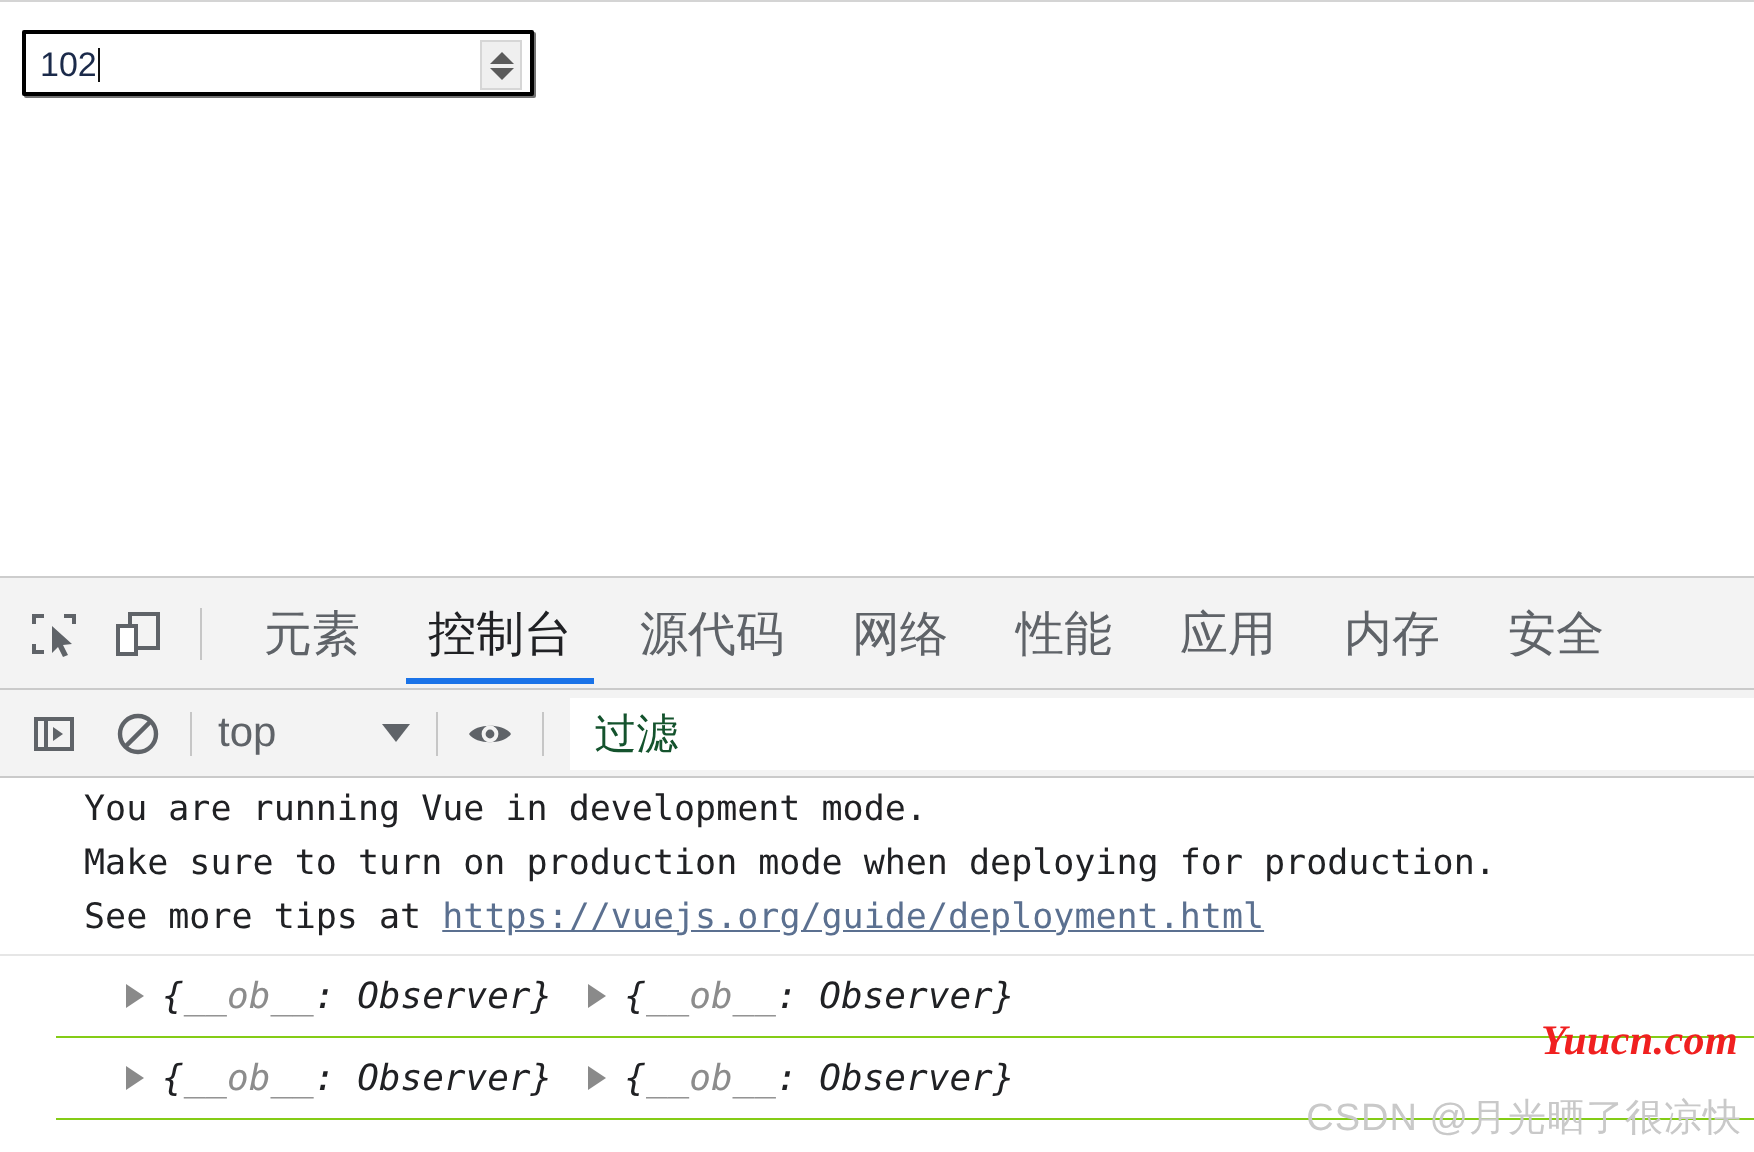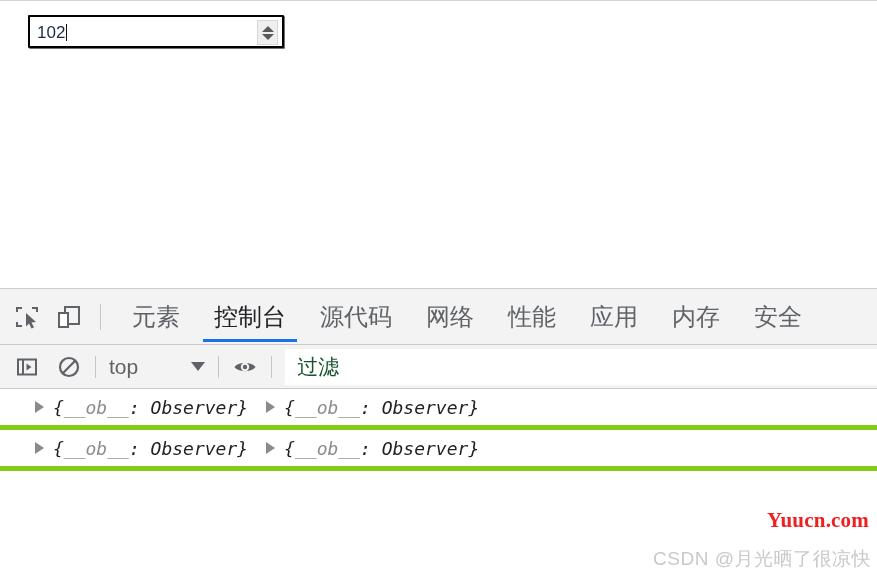--- a/index.html
+++ b/index.html
@@ -29,21 +29,21 @@
 
   #number-field-wrap {
     position: absolute;
     left: 11px;
     top: 14px;
     width: 256px;
     height: 33px;
   }
   .num-input {
     position: absolute;
-    left: 17px; top: 0;
+    left: 0; top: 0;
     width: 256px;
     height: 33px;
     box-sizing: border-box;
     border: 2px solid #000000;
     background: #ffffff;
     border-radius: 1px;
     box-shadow: 1px 1px 0 rgba(0,0,0,0.55);
   }
   .num-value {
     position: absolute;
@@ -233,21 +233,22 @@
   .msg-link {
     color: #5b7090;
     text-decoration: underline;
   }
   .obj-row {
     display: flex;
     align-items: center;
     padding-left: 35px;
     height: 41px;
     box-sizing: border-box;
-    border-bottom: 5px solid #84cc16;
+    border-bottom: 1px solid #84cc16;
+    margin-left: 28px;
   }
   .obj-item {
     display: flex;
     align-items: center;
     margin-right: 18px;
   }
   .disclosure {
     width: 0; height: 0;
     border-top: 6px solid transparent;
     border-bottom: 6px solid transparent;
@@ -267,20 +268,21 @@
   
   #wm-yuucn {
     position: absolute;
     right: 8px;
     top: 508px;
     font-family: "Liberation Serif", serif;
     font-weight: bold;
     font-size: 21px;
     color: #f02020;
     letter-spacing: 0.2px;
+    font-style: italic;
   }
   #wm-csdn {
     position: absolute;
     right: 6px;
     top: 546px;
     font-family: "Liberation Sans", sans-serif;
     font-size: 19px;
     color: #c9c9c9;
     letter-spacing: 0.5px;
   }
@@ -370,20 +372,25 @@
 
     <div class="ct-sep"></div>
 
     <div id="filter-input">
       <span class="ph">过滤</span>
     </div>
   </div>
 
   <div id="console-body">
 
+    <div class="msg-group">
+      <div class="msg-line">You are running Vue in development mode.</div>
+      <div class="msg-line">Make sure to turn on production mode when deploying for production.</div>
+      <div class="msg-line"><span>See more tips at </span><span class="msg-link">https://vuejs.org/guide/deployment.html</span></div>
+    </div>
 
     <div class="obj-row">
       <div class="obj-item">
         <span class="disclosure"></span>
         <span class="obj-text"><span>{</span><span class="obj-key">__ob__</span><span>: </span><span>Observer</span><span>}</span></span>
       </div>
       <div class="obj-item">
         <span class="disclosure"></span>
         <span class="obj-text"><span>{</span><span class="obj-key">__ob__</span><span>: </span><span>Observer</span><span>}</span></span>
       </div>

